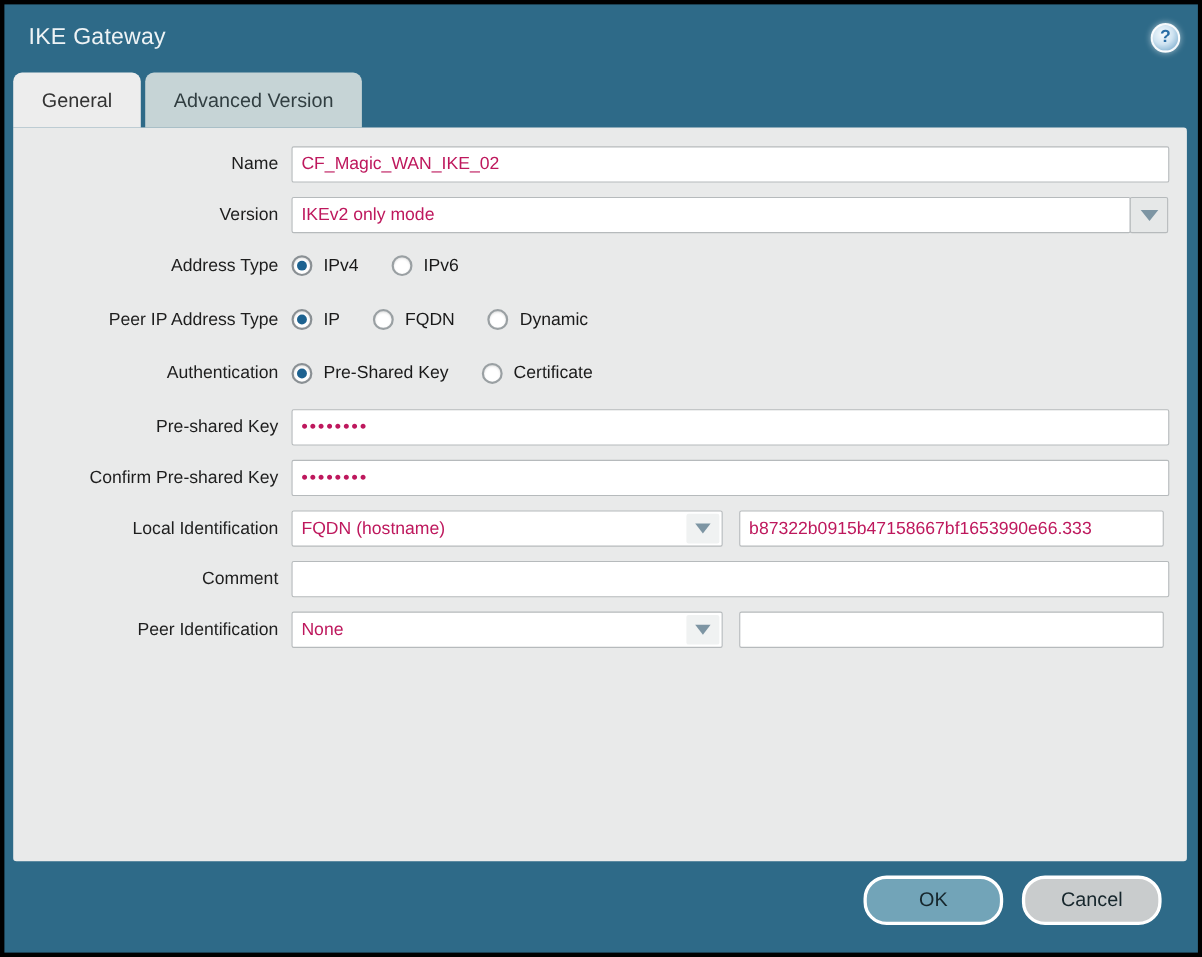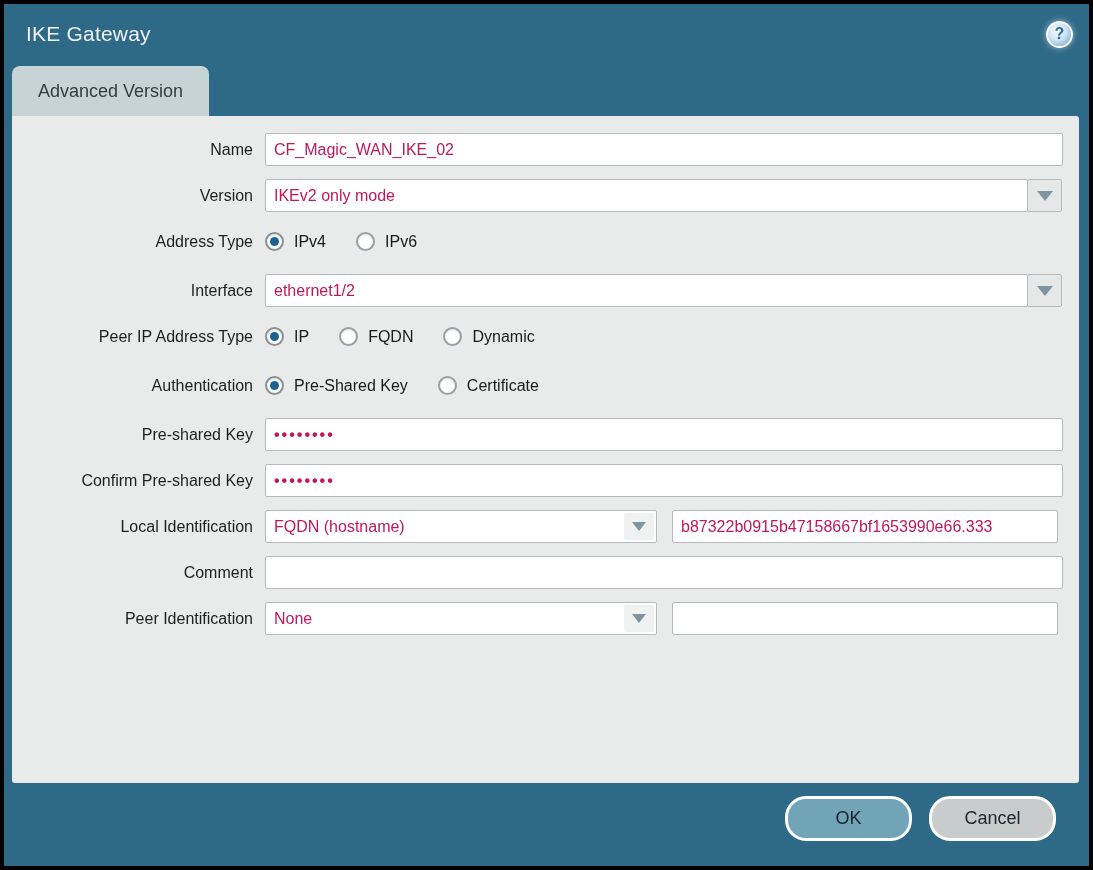--- a/index.html
+++ b/index.html
@@ -99,20 +99,21 @@
 
 <div class="window">
   <div class="frame">
 
     <div class="titlebar">
       <div class="title">IKE Gateway</div>
       <div class="help">?</div>
     </div>
 
     <div class="tabs">
+      <div class="tab active">General</div>
       <div class="tab inactive">Advanced Version</div>
     </div>
 
     <div class="panel">
 
       <div class="row">
         <div class="lbl">Name</div>
         <input class="ctl-input full" value="CF_Magic_WAN_IKE_02" style="">
       </div>
 
@@ -131,27 +132,20 @@
             <span class="radio checked"></span>
             <span class="radio-lbl">IPv4</span>
           </div>
           <div class="radio-opt">
             <span class="radio"></span>
             <span class="radio-lbl">IPv6</span>
           </div>
         </div>
       </div>
 
-      <div class="row">
-        <div class="lbl">Interface</div>
-        <input class="ctl-input combo-text" value="ethernet1/2" style="">
-        <div class="dd-btn">
-          <div class="tri"></div>
-        </div>
-      </div>
 
 
       <div class="row radio-row">
         <div class="lbl">Peer IP Address Type</div>
         <div class="radio-group">
           <div class="radio-opt">
             <span class="radio checked"></span>
             <span class="radio-lbl">IP</span>
           </div>
           <div class="radio-opt">

